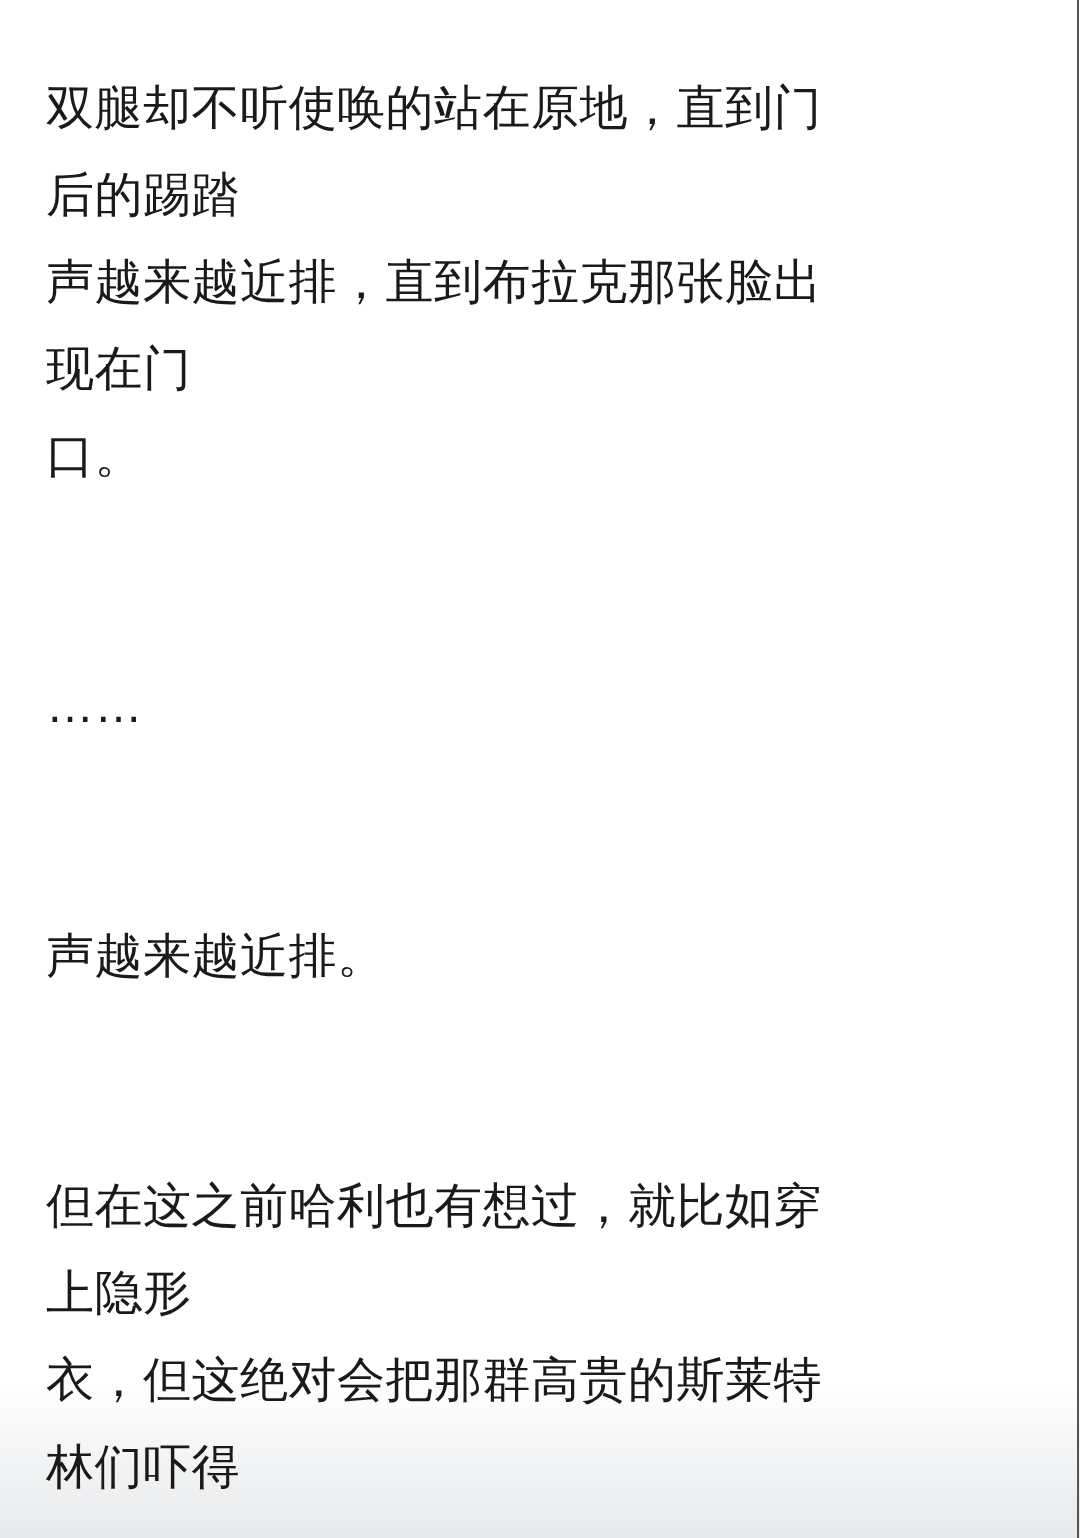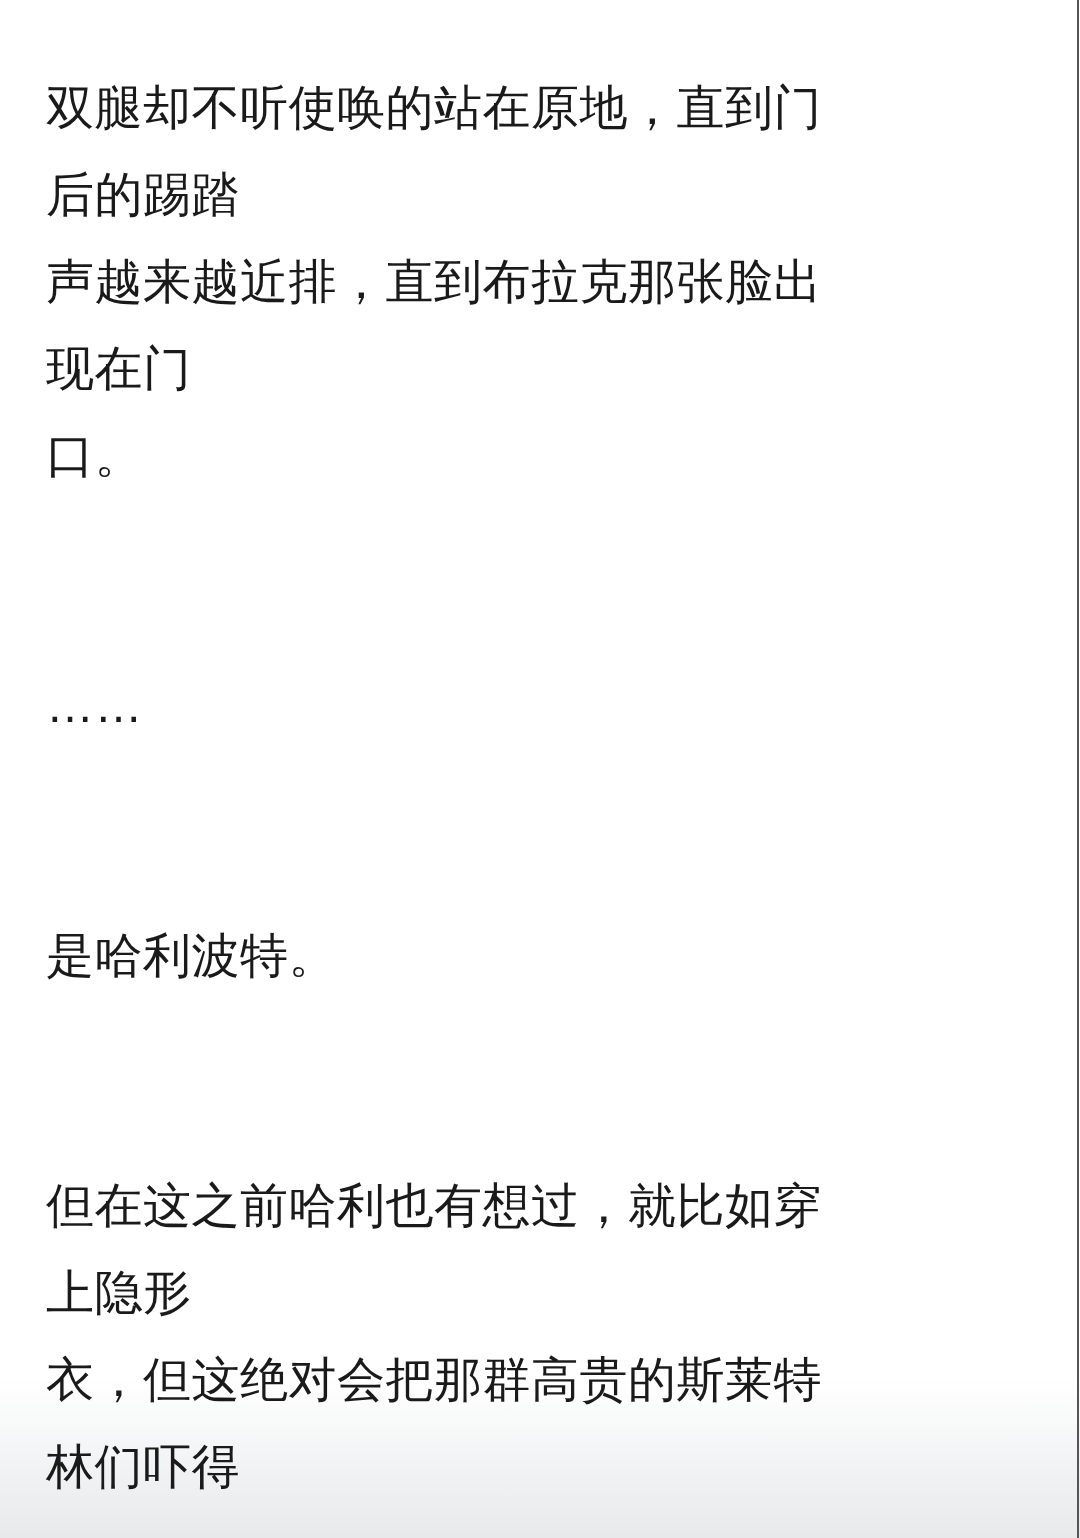--- a/index.html
+++ b/index.html
@@ -58,18 +58,18 @@
 </head>
 <body style="--background: #ffffff; --text-color: #1a1a1a; --bottom-fade-color: #e7e9eb; --edge-line-color: #555555;">
 
 <div class="bottom-fade"></div>
 
 <div class="reader">
   <p class="para">双腿却不听使唤的站在原地，直到门后的踢踏
 声越来越近排，直到布拉克那张脸出现在门
 口。</p>
   <p class="para">……</p>
-  <p class="para">是哈利波特。</p>
+  <p class="para">声越来越近排。</p>
   <p class="para">但在这之前哈利也有想过，就比如穿上隐形
 衣，但这绝对会把那群高贵的斯莱特林们吓得</p>
 </div>
 
 <div class="edge-line"></div>
 
 </body></html>

